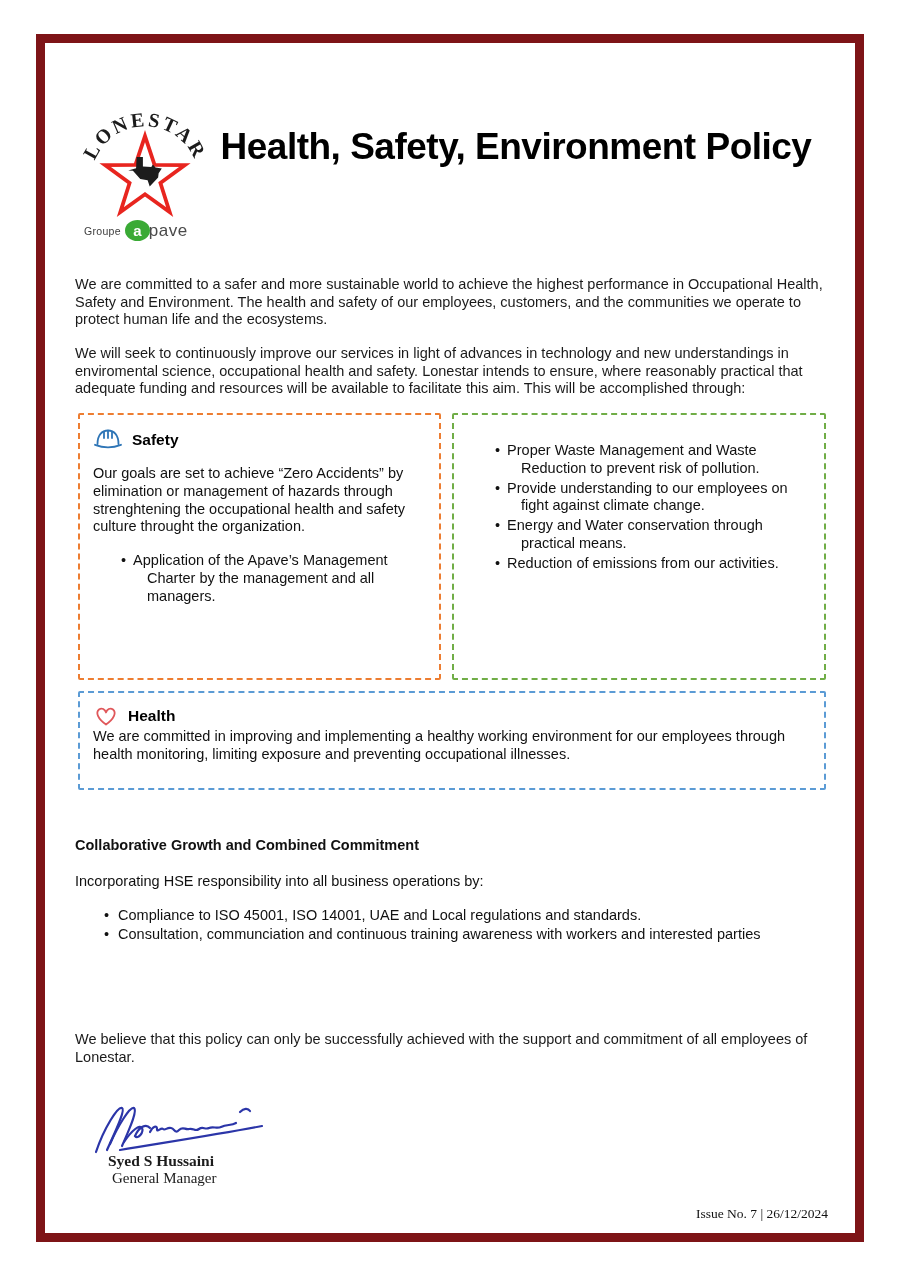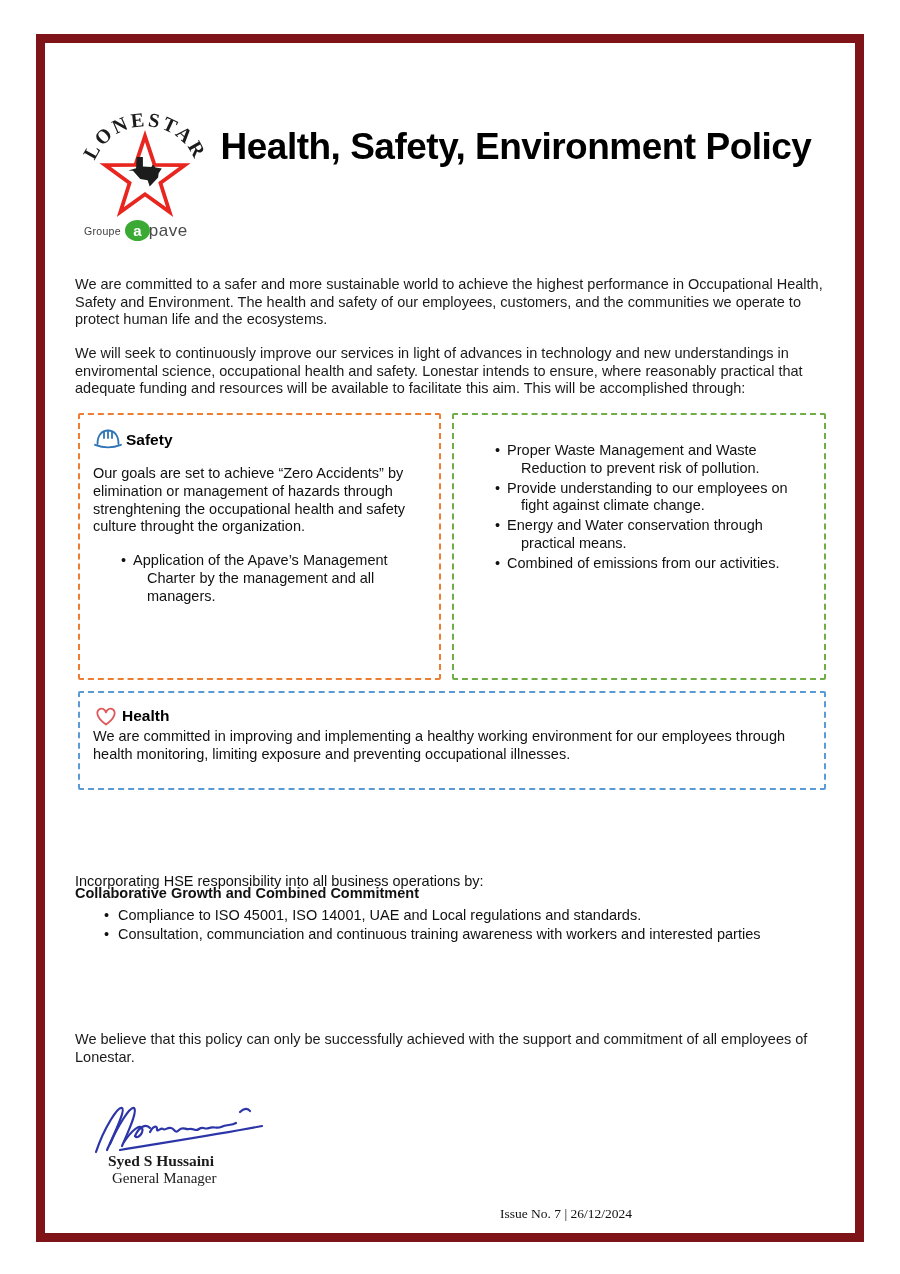--- a/index.html
+++ b/index.html
@@ -31,43 +31,43 @@
   
   .para { position: absolute; left: 75px; width: 756px; font-size: 14.5px; line-height: 17.6px; color: #1a1a1a; }
   .p1 { top: 276px; }
   .p2 { top: 345px; }
   
   .pbox { position: absolute; border: 2px dashed; border-radius: 2px; padding: 11px 13px 13px 13px;
           font-size: 14.5px; line-height: 17.8px; background: #fff; }
   .box-safety { left: 78px; top: 413px; width: 363px; height: 267px; border-color: #ed7d31; }
   .box-environment { left: 452px; top: 413px; width: 374px; height: 267px; border-color: #70ad47; }
   .box-health { left: 78px; top: 691px; width: 748px; height: 99px; border-color: #5b9bd5; font-size: 14.5px; }
-  .box-head { display: flex; align-items: center; gap: 3px; margin-bottom: 12px; }
+  .box-head { display: flex; align-items: center; gap: 9px; margin-bottom: 12px; }
   .box-head .hd { font-size: 15.5px; font-weight: bold; color: #000; }
   .box-health .box-head { margin-bottom: 0; }
   .pbox ul { list-style: none; margin: 16px 0 0 28px; padding: 0; }
   .pbox li { padding-left: 26px; text-indent: -26px; margin-bottom: 2px; }
   .pbox li::before { content: "\2022"; margin-right: 7px; }
   
-  .commit-head { position: absolute; left: 75px; top: 837px; font-size: 14.5px; font-weight: bold; margin-top: 48px; }
+  .commit-head { position: absolute; left: 75px; top: 837px; font-size: 14.5px; font-weight: bold; }
   .commit-intro { position: absolute; left: 75px; top: 873px; font-size: 14.5px; }
   .commit-list { position: absolute; left: 104px; top: 906px; width: 710px; list-style: none;
                  font-size: 14.5px; line-height: 19px; }
   .commit-list li { padding-left: 26px; text-indent: -26px; margin-bottom: 0; }
   .commit-list li::before { content: "\2022"; margin-right: 9px; }
   
   .closing { top: 1031px; }
   
   .sig-svg { position: absolute; left: 90px; top: 1098px; }
   .sig-name { position: absolute; left: 108px; top: 1152px; font-family: "Liberation Serif", serif;
               font-weight: bold; font-size: 15.5px; color: #1c1c1c; }
   .sig-title { position: absolute; left: 112px; top: 1170px; font-family: "Liberation Serif", serif;
                font-size: 15px; color: #1c1c1c; }
   
-  .footer { position: absolute; left: 500px; top: 1206px; width: 328px; text-align: left;
+  .footer { position: absolute; left: 500px; top: 1206px; width: 328px; text-align: right;
             font-family: "Liberation Serif", serif; font-size: 13.5px; color: #111; }
 </style>
 </head>
 <body>
 
 <div class="frame"></div>
 
 <div class="logo">
   <svg width="126" height="124" viewBox="0 0 120 118">
     <defs>
@@ -109,21 +109,21 @@
   <ul>
     <li>Application of the Apave’s Management Charter by the management and all managers.</li>
   </ul>
 </div>
 
 <div class="pbox box-environment">
   <ul>
     <li>Proper Waste Management and Waste Reduction to prevent risk of pollution.</li>
     <li>Provide understanding to our employees on fight against climate change.</li>
     <li>Energy and Water conservation through practical means.</li>
-    <li>Combined of emissions from our activities.</li>
+    <li>Reduction of emissions from our activities.</li>
   </ul>
 </div>
 
 <div class="pbox box-health">
   <div class="box-head">
     <svg width="26" height="24" viewBox="0 0 26 24" fill="none" stroke="#E0585B" stroke-width="1.8" stroke-linecap="round" stroke-linejoin="round">
       <path d="M13 20.5 C4.5 14.5 2.5 8.5 6 5.5 C9 3.2 12 5.5 13 8.5 C14 5.5 17 3.2 20 5.5 C23.5 8.5 21.5 14.5 13 20.5 Z"></path>
     </svg>
     <span class="hd">Health</span>
   </div>

